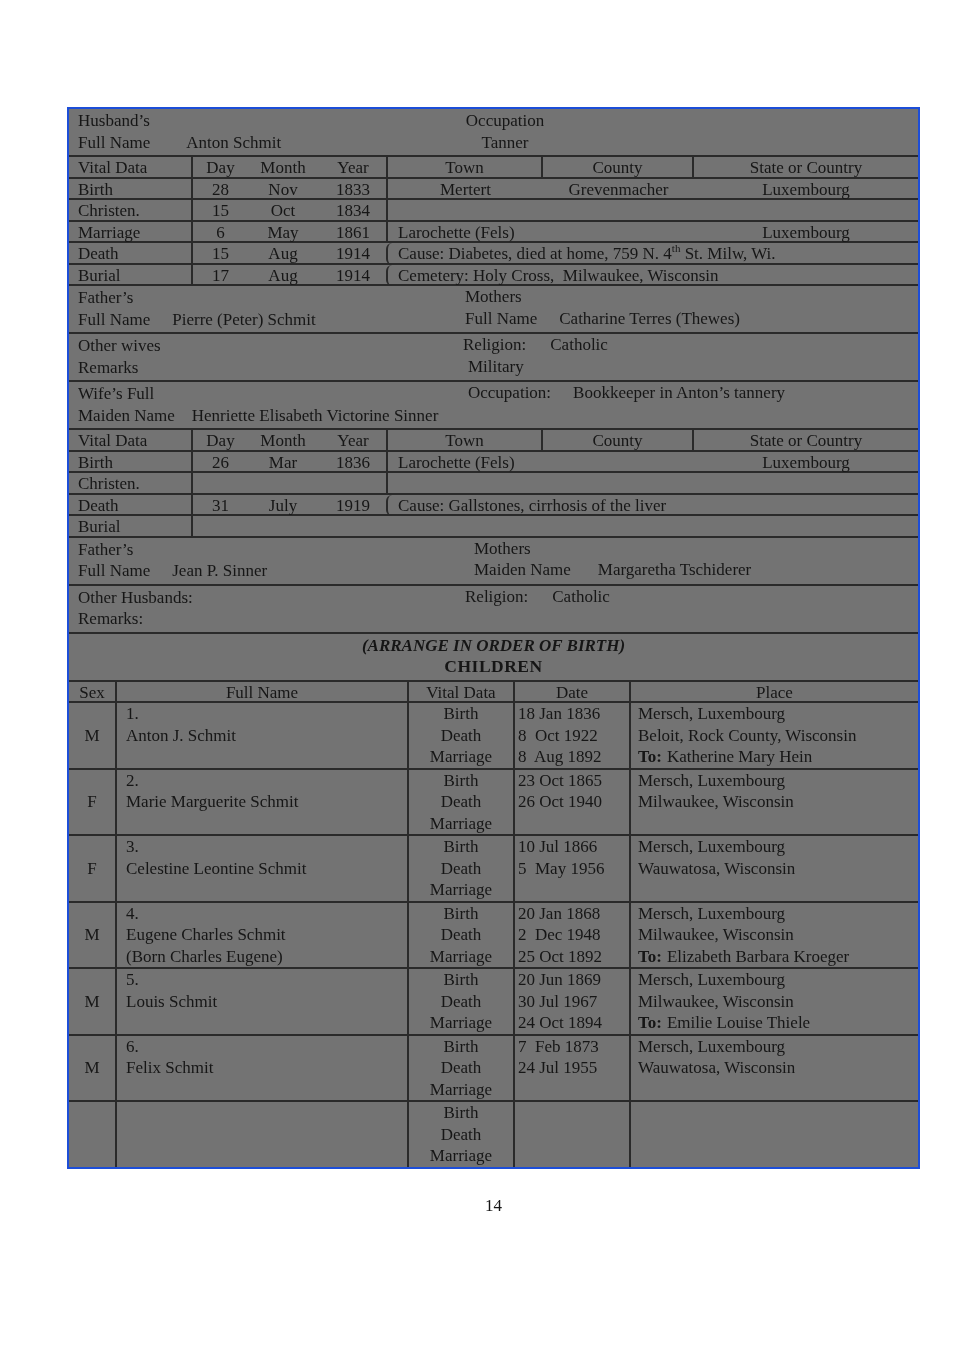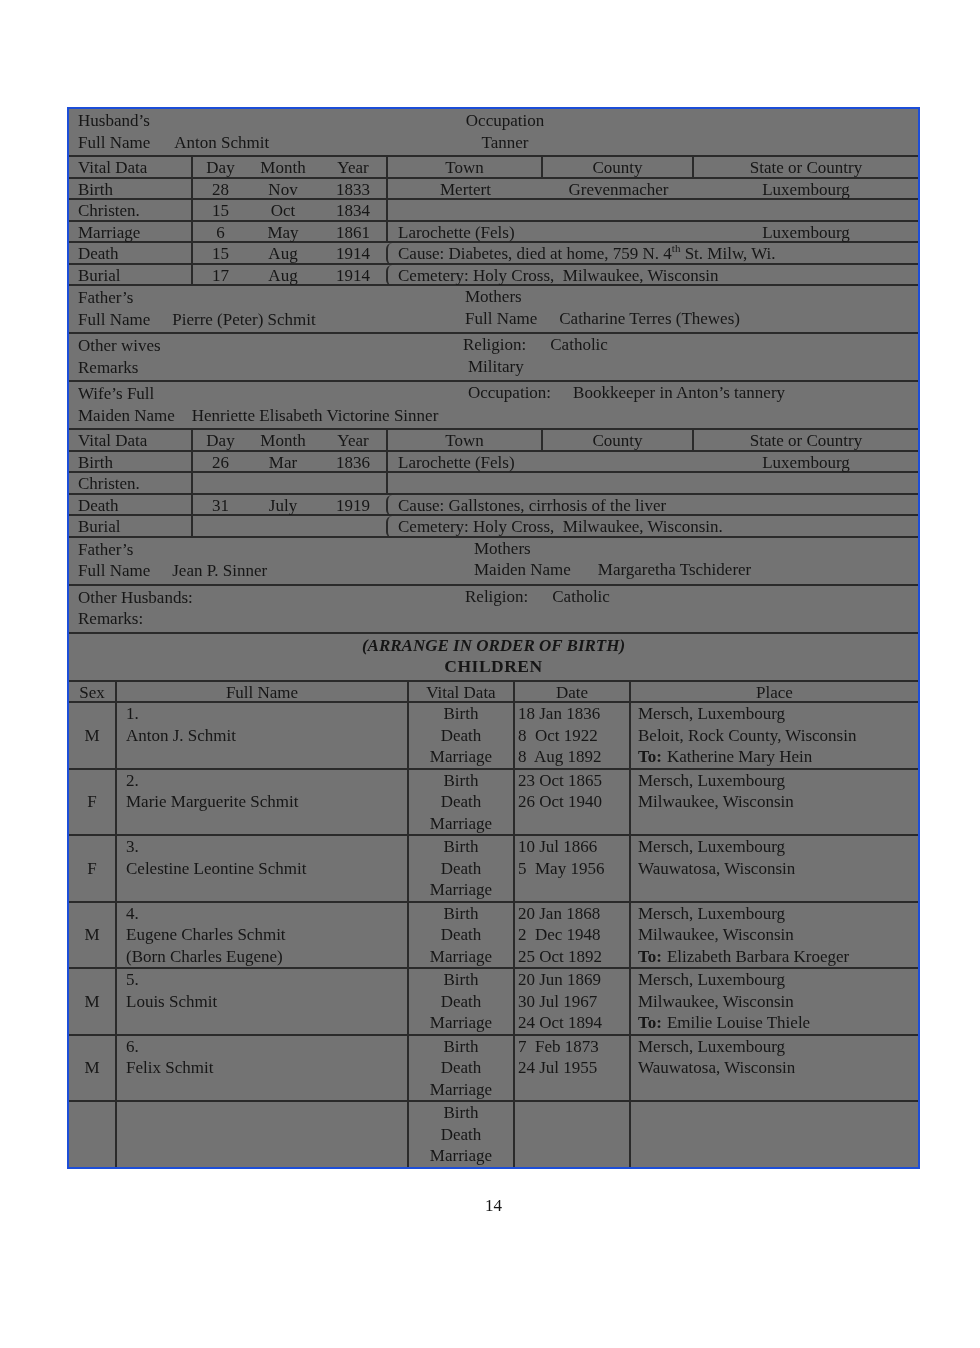--- a/index.html
+++ b/index.html
@@ -26,21 +26,21 @@
   .tcs { display:grid; grid-template-columns:155px 151px 1fr; text-align:center; }
   .tl  { text-align:left; padding-left:10px; white-space:nowrap; }
   .note { text-align:left; padding-left:10px; white-space:pre;border-radius:6px; }
   .labelcell { text-align:left; padding-left:9px; }
 
   sup { font-size:11px; vertical-align:super; line-height:0; }
 
   
   .occ-block { position:absolute; left:436px; top:1px; transform:translateX(-50%); text-align:center; }
   .rb { position:absolute; top:0; }
-  .gap17 { margin-left:17px; } .gap20 { margin-left:24px; }
+  .gap17 { margin-left:17px; } .gap20 { margin-left:36px; }
   .gap22 { margin-left:22px; } .gap24 { margin-left:24px; } .gap27 { margin-left:27px; }
   .mil { padding-left:5px; }
 
   
   .arrange { text-align:center; padding:1px 0 2px 0; }
   .arr1 { font-style:italic; font-weight:bold; }
   .arr2 { font-weight:bold; letter-spacing:.5px; font-size:17.5px; }
 
   
   .chgrid { display:grid; grid-template-columns:46px 292px 106px 116px 1fr; }
@@ -205,21 +205,20 @@
         <span>31</span>
         <span>July</span>
         <span>1919</span>
       </div>
       <div class="cell-b note">Cause: Gallstones, cirrhosis of the liver</div>
     </div>
 
     <div class="row grid-vr l1">
       <div class="labelcell">Burial</div>
       <div class="cell-b"></div>
-      <div class="cell-b note">Cemetery: Holy Cross,  Milwaukee, Wisconsin.</div>
     </div>
 
     <div class="row pad2">
       <div class="l1 pl">Father’s</div>
       <div class="l1 pl"><span>Full Name</span><span class="gap22">Jean P. Sinner</span></div>
       <div class="rb" style="left:405px;">
         <div class="l1">Mothers</div>
         <div class="l1"><span>Maiden Name</span><span class="gap27">Margaretha Tschiderer</span></div>
       </div>
     </div>

